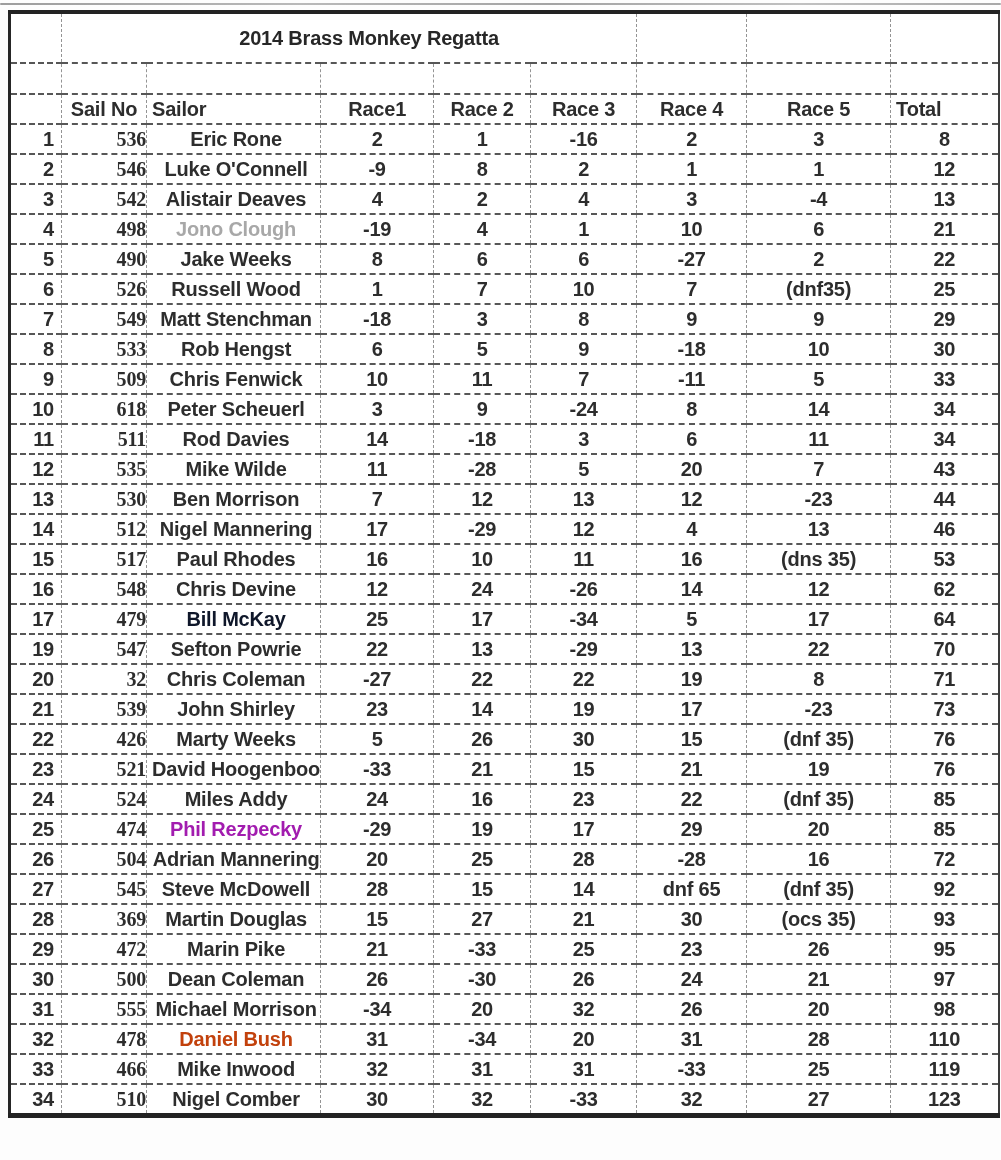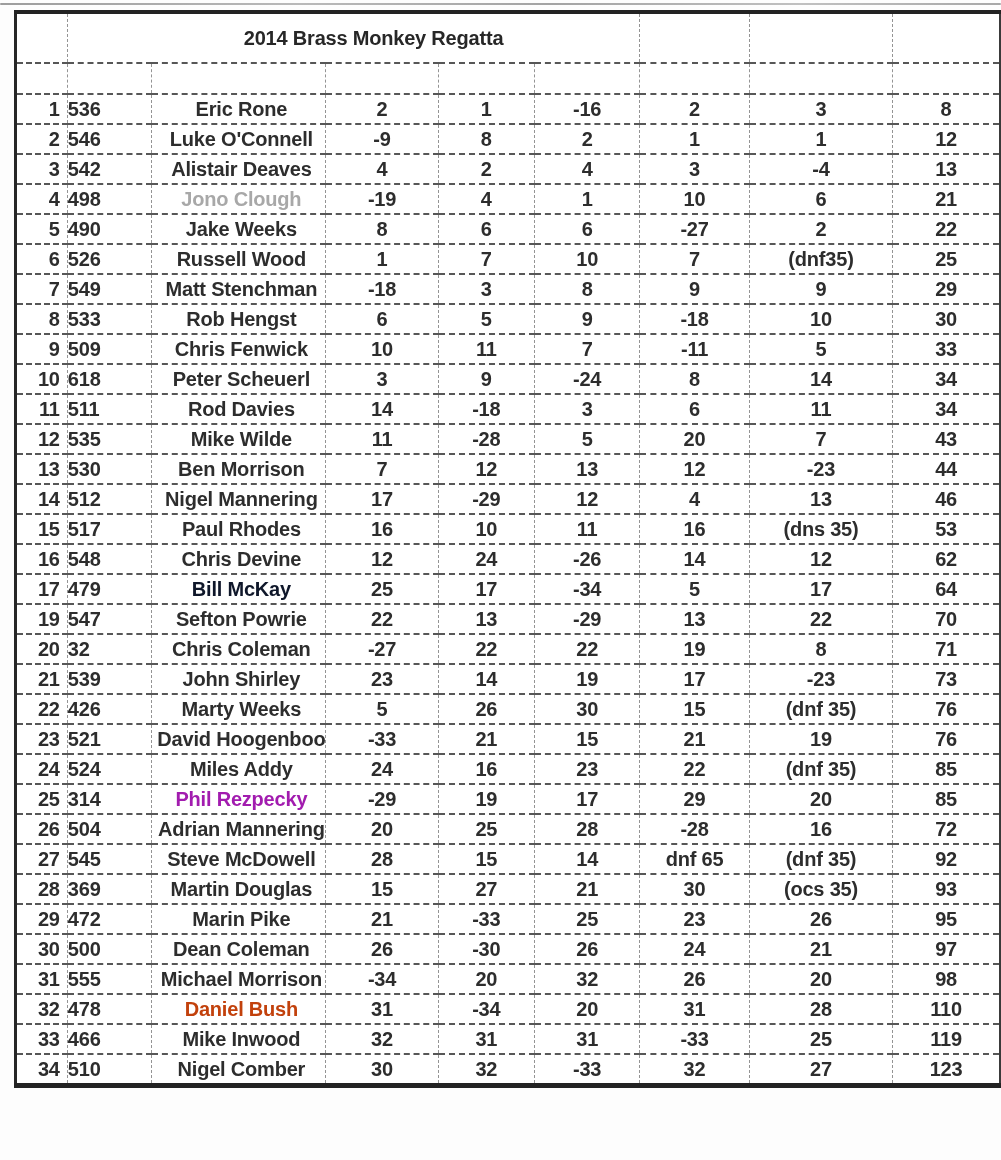--- a/index.html
+++ b/index.html
@@ -30,21 +30,20 @@
     top: 10px;
     border-collapse: collapse;
     table-layout: fixed;
     background: #ffffff;
     color: #2d2d2d;
     font-weight: bold;
     border-left: 3px solid #262626;
     border-right: 2px solid #3a3a3a;
     border-top: 4px solid #232323;
     border-bottom: 5px solid #232323;
-    margin-left: 6px;
   }
   .regatta-table td, .regatta-table th {
     border-top: 2px dashed #575757;
     border-left: 1px dashed #949494;
     padding: 0;
     height: 28px;
     vertical-align: middle;
     font-size: 20px;
     letter-spacing: -0.2px;
     white-space: nowrap;
@@ -55,21 +54,21 @@
   .regatta-table thead tr.spacer-row td { height: 29px; }
   .title-cell {
     text-align: center;
     font-size: 38px;
     letter-spacing: -0.5px;
     color: #272727;
     padding-left: 40px !important;
   }
   
   .c0 { text-align: right; padding-right: 7px !important; }
-  .c1 { text-align: left; }
+  .c1 { text-align: right; font-family: Liberation Serif, serif; }
   .c2 { text-align: center; padding-left: 5px !important; }
   .c3, .c4, .c5, .c6, .c7, .c8 { text-align: center; }
   th.h0 { text-align: right; }
   th.h1 { text-align: center; }
   th.h2 { text-align: left; padding-left: 5px !important; }
   th.h3, th.h4, th.h5, th.h6, th.h7 { text-align: center; }
   th.h8 { text-align: left; padding-left: 5px !important; }
   
   tbody tr:nth-child(4)  .c2 { color: #a8a8a8; }
   tbody tr:nth-child(17) .c2 { color: #0f172a; }
@@ -106,20 +105,31 @@
         <td></td>
         <td></td>
         <td></td>
         <td></td>
         <td></td>
         <td></td>
         <td></td>
         <td></td>
         <td></td>
       </tr>
+      <tr class="header-row">
+        <th class="h0"></th>
+        <th class="h1">Sail No</th>
+        <th class="h2">Sailor</th>
+        <th class="h3">Race1</th>
+        <th class="h4">Race 2</th>
+        <th class="h5">Race 3</th>
+        <th class="h6">Race 4</th>
+        <th class="h7">Race 5</th>
+        <th class="h8">Total</th>
+      </tr>
     </thead>
     <tbody>
         <tr>
           <td class="c0">1</td>
           <td class="c1">536</td>
           <td class="c2">Eric Rone</td>
           <td class="c3">2</td>
           <td class="c4">1</td>
           <td class="c5">-16</td>
           <td class="c6">2</td>
@@ -363,21 +373,21 @@
           <td class="c2">Miles Addy</td>
           <td class="c3">24</td>
           <td class="c4">16</td>
           <td class="c5">23</td>
           <td class="c6">22</td>
           <td class="c7">(dnf 35)</td>
           <td class="c8">85</td>
         </tr>
         <tr>
           <td class="c0">25</td>
-          <td class="c1">314</td>
+          <td class="c1">474</td>
           <td class="c2">Phil Rezpecky</td>
           <td class="c3">-29</td>
           <td class="c4">19</td>
           <td class="c5">17</td>
           <td class="c6">29</td>
           <td class="c7">20</td>
           <td class="c8">85</td>
         </tr>
         <tr>
           <td class="c0">26</td>

